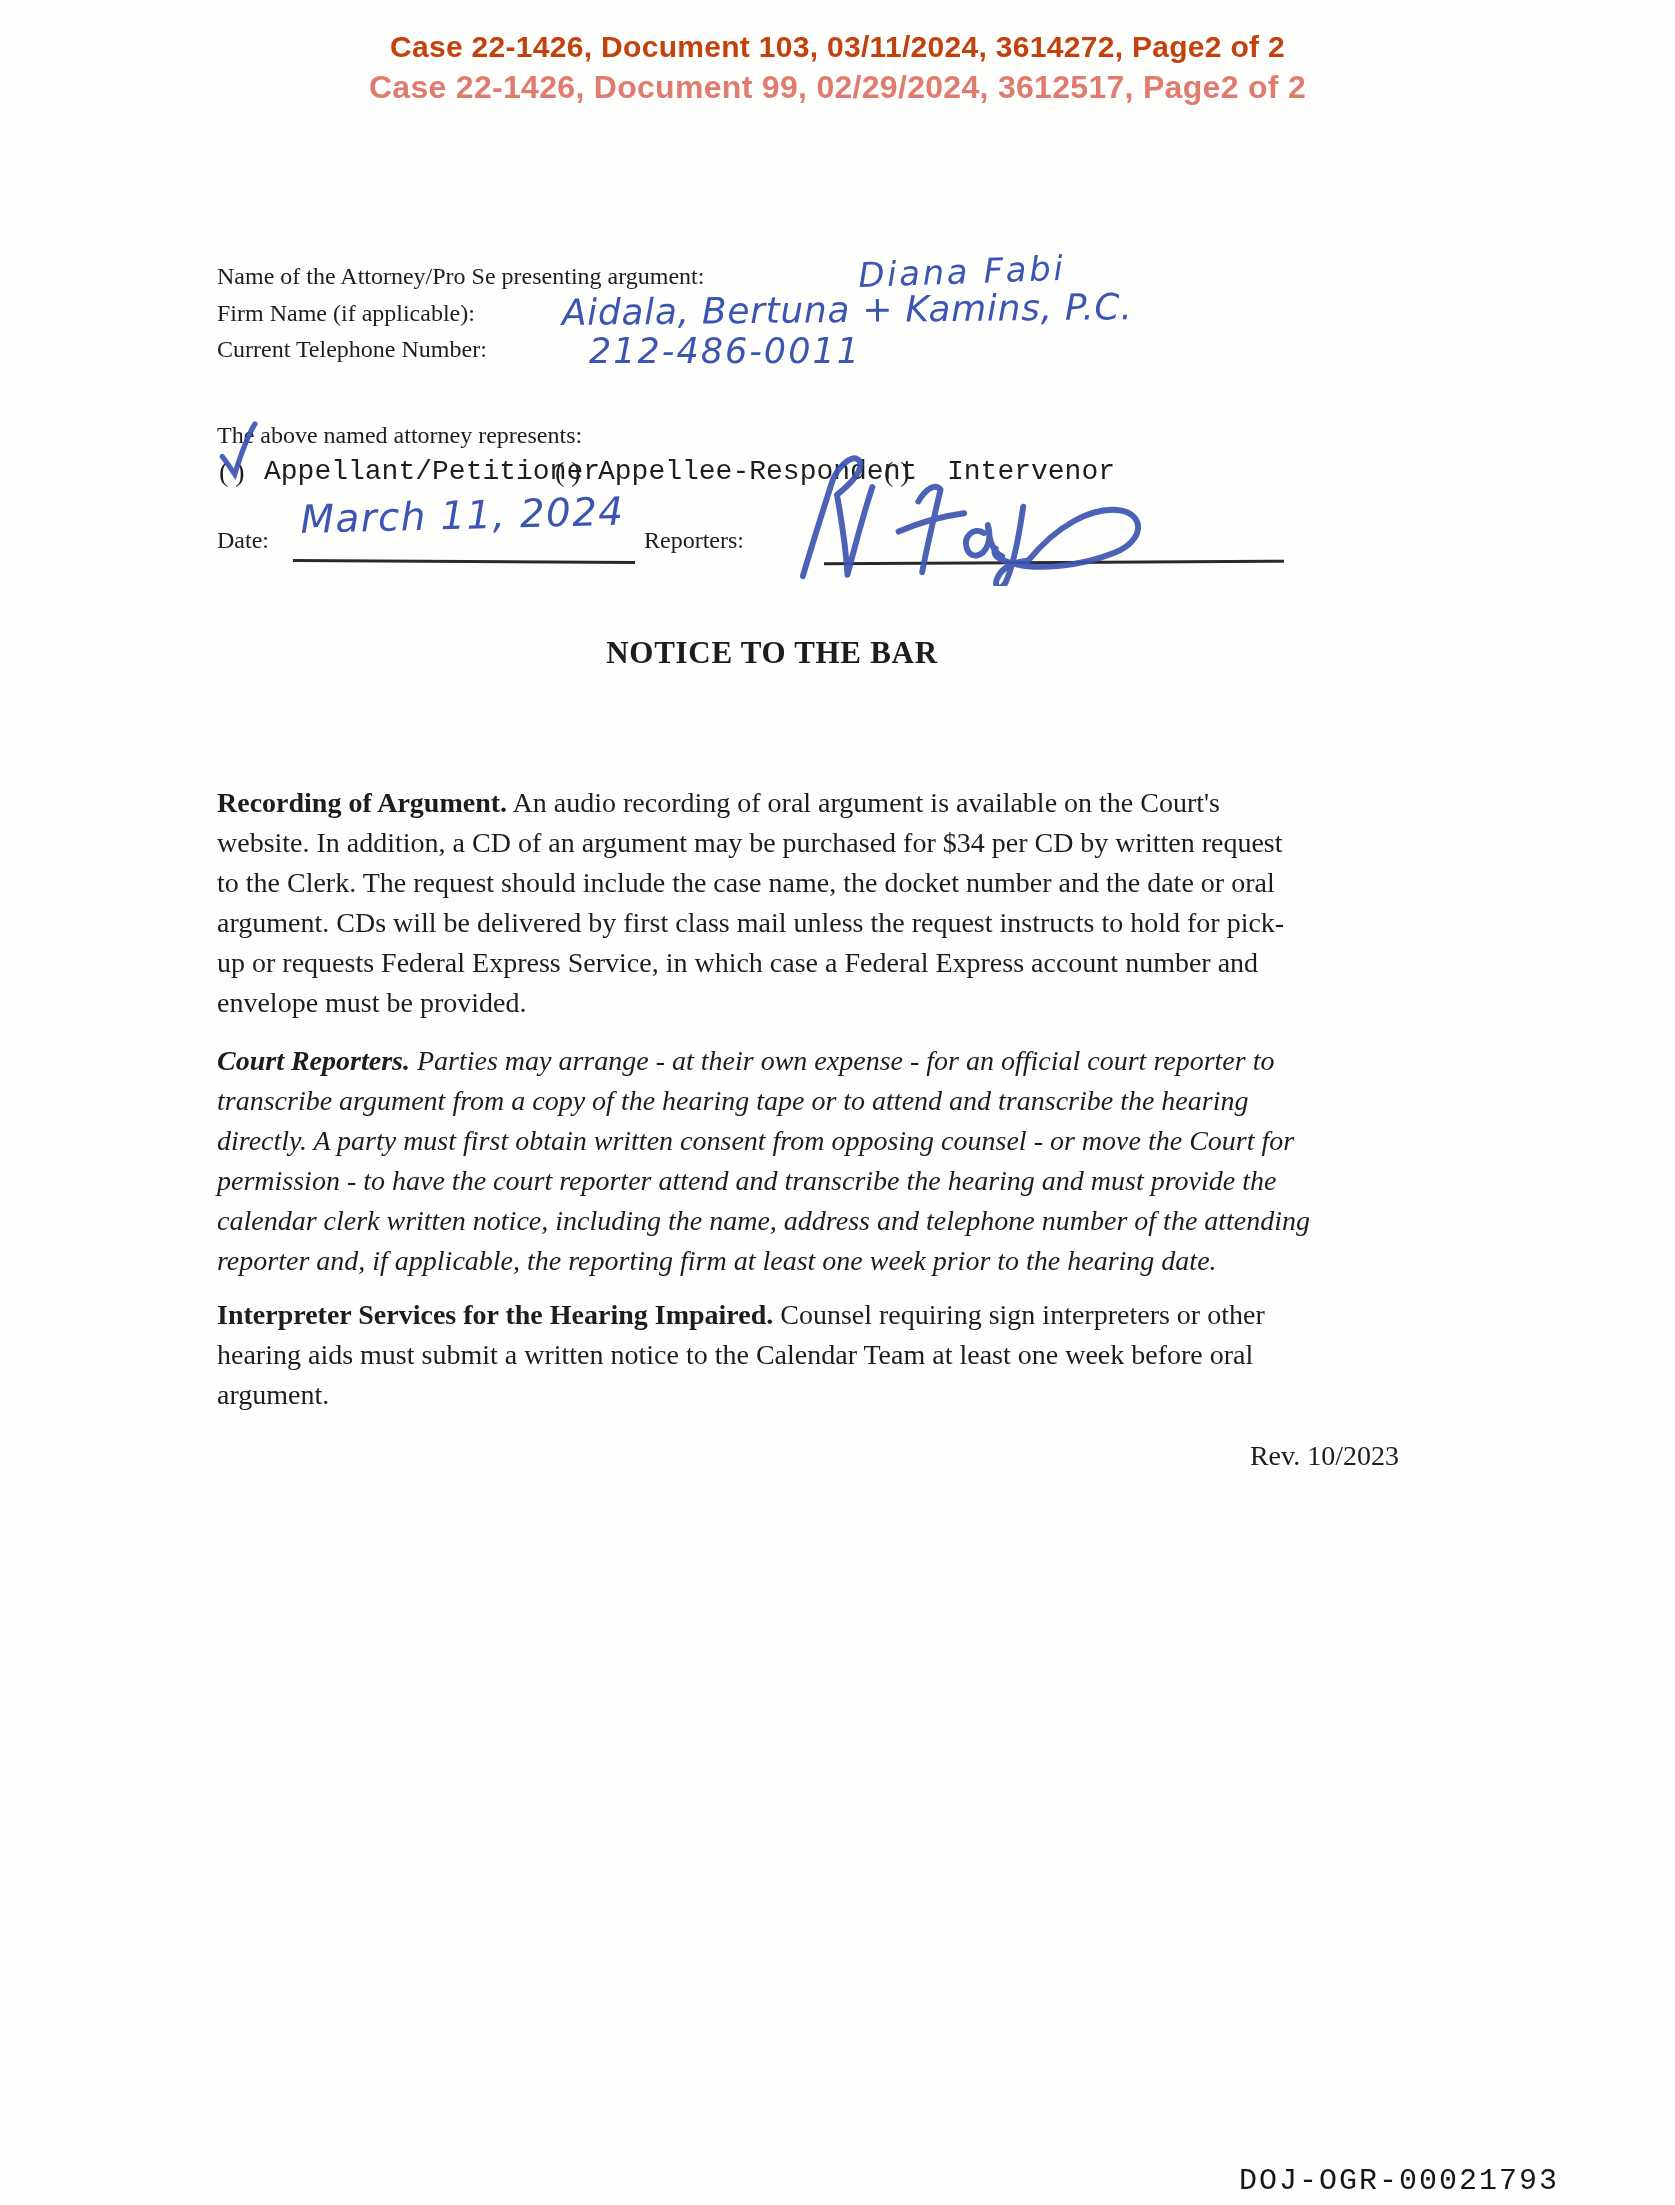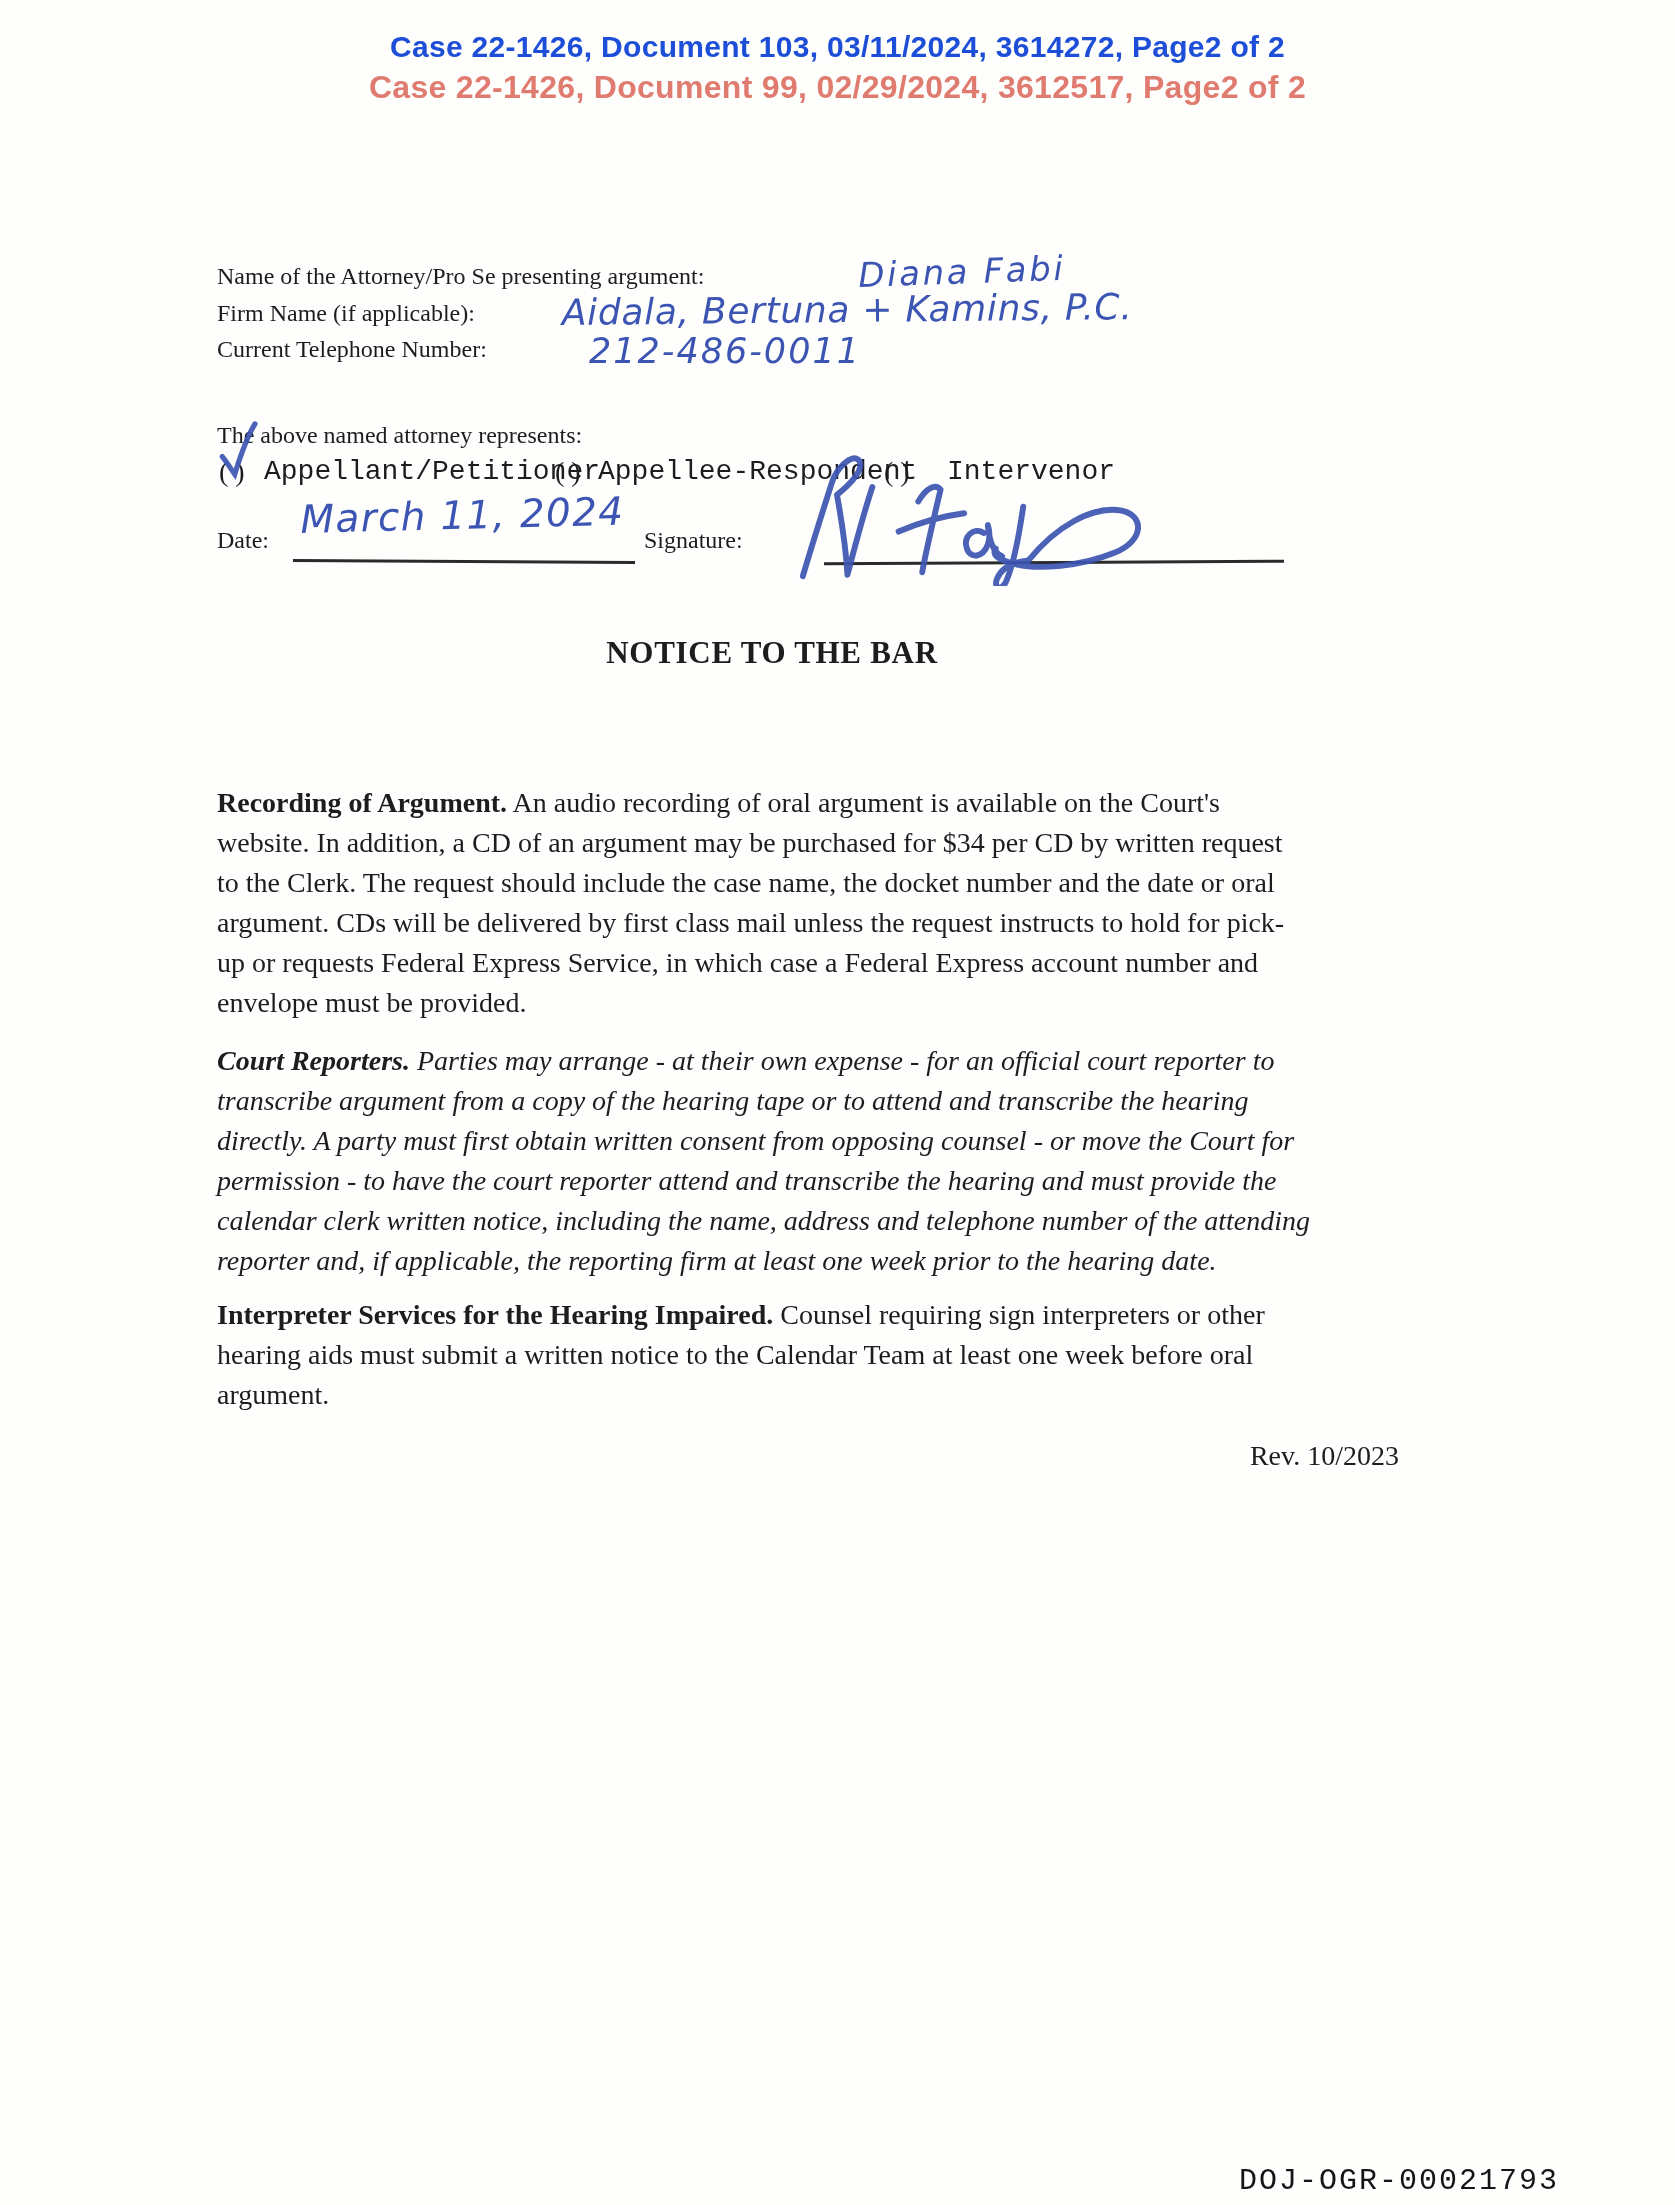--- a/index.html
+++ b/index.html
@@ -66,21 +66,21 @@
   }
   .paren{font-size:28px;white-space:nowrap;}
   .optlabel{font-size:28px;white-space:nowrap;font-family:Liberation Mono, monospace;}
   svg{display:block;}
 </style>
 </head>
 <body>
 
 <div class="page">
 
-  <div class="abs stamp stamp1" style="color:#1d4ed8;">Case 22-1426, Document 103, 03/11/2024, 3614272, Page2 of 2</div>
+  <div class="abs stamp stamp1" style="color:#c2410c;">Case 22-1426, Document 103, 03/11/2024, 3614272, Page2 of 2</div>
   <div class="abs stamp stamp2" style="color:#dd6a5c;">Case 22-1426, Document 99, 02/29/2024, 3612517, Page2 of 2</div>
 
   <div class="abs label" style="left:217px;top:263px;">Name of the Attorney/Pro Se presenting argument:</div>
   <div class="abs ink" style="left:859px;top:255px;font-size:34px;color:#3c55b2;transform:rotate(-2deg);letter-spacing:2.6px;">Diana Fabi</div>
 
   <div class="abs label" style="left:217px;top:300px;">Firm Name (if applicable):</div>
   <div class="abs ink" style="left:562px;top:292px;font-size:36px;color:#3c55b2;transform:rotate(-0.6deg);letter-spacing:0.7px;">Aidala, Bertuna + Kamins, P.C.</div>
 
   <div class="abs label" style="left:217px;top:336px;">Current Telephone Number:</div>
   <div class="abs ink" style="left:589px;top:331px;font-size:35px;color:#3c55b2;letter-spacing:2px;">212-486-0011</div>
@@ -97,21 +97,21 @@
 
     <svg class="abs" style="left:217px;top:420px;" width="42" height="68" viewBox="0 0 64 104">
       <path d="M8,56 C16,66 22,76 27,83 C36,54 48,22 58,6" fill="none" stroke="#3c55b2" stroke-width="8" stroke-linecap="round" opacity="0.92"></path>
     </svg>
   </div>
 
   <div class="abs label" style="left:217px;top:527px;">Date:</div>
   <div class="abs rule" style="left:293px;top:560px;width:342px;transform:rotate(0.3deg);"></div>
   <div class="abs ink" style="left:301px;top:497px;font-size:39px;color:#3c55b2;transform:rotate(-1.5deg);letter-spacing:1.3px;">March 11, 2024</div>
 
-  <div class="abs label" style="left:644px;top:527px;">Signature:</div>
+  <div class="abs label" style="left:644px;top:527px;">Reporters:</div>
   <div class="abs rule" style="left:824px;top:561px;width:460px;transform:rotate(-0.3deg);"></div>
   <svg class="abs" style="left:762px;top:445px;" width="407" height="141" viewBox="0 0 620 215">
     <g fill="none" stroke="#3c55b2" stroke-width="9" stroke-linecap="round" stroke-linejoin="round" opacity="0.92">
       <path d="M62,200 C76,152 94,96 106,58 C112,38 136,10 148,24 C156,38 134,60 114,76 C122,120 128,162 130,198 C142,152 154,106 168,64"></path>
       <path d="M238,86 C250,66 264,58 272,68 C262,110 250,160 244,194"></path>
       <path d="M208,132 C244,116 278,108 308,104"></path>
       <path d="M338,134 C322,124 306,140 312,158 C318,174 336,172 344,152 C348,140 346,128 344,122 C346,144 352,164 366,170"></path>
       <path d="M398,94 C392,136 384,180 372,208 C366,222 352,220 358,204 C366,184 388,178 406,176"></path>
       <path d="M406,176 C448,124 504,92 548,100 C584,108 582,146 538,164 C484,186 420,190 388,182"></path>
       <path d="M388,182 C360,176 350,168 356,158"></path>

